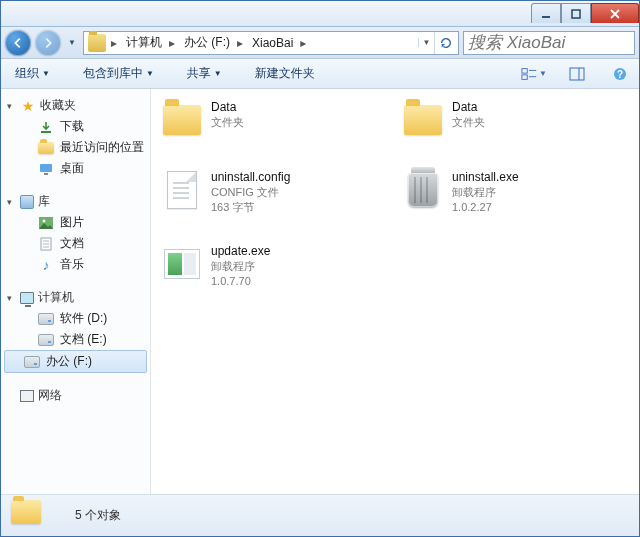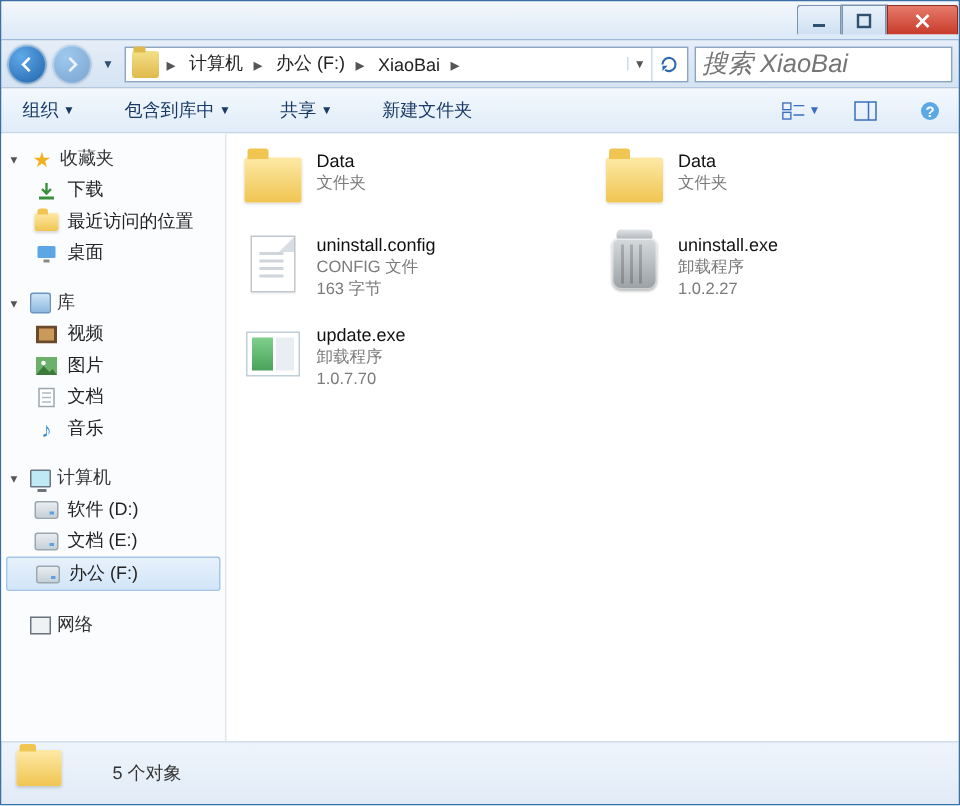--- a/index.html
+++ b/index.html
@@ -33,26 +33,26 @@
   .toolbar { height:30px; background: linear-gradient(#f3f8fd,#e0ecf8); border-bottom:1px solid #c7d5e6; display:flex; align-items:center; padding:0 6px; gap:17px;}
   .tbtn { padding:3px 8px; display:flex; align-items:center; gap:3px; color:#1a3a66; border-radius:3px;}
   .tbtn .dd { font-size:8px; color:#1a3a66;}
   .tspacer { flex:1;}
   .ticon { width:26px; height:22px; display:flex; align-items:center; justify-content:center; color:#3a6ebf;}
   
   .body { flex:1; display:flex; background:#fff; min-height:0;}
   .sidebar { width:150px; border-right:1px solid #e0e6ec; padding:6px 0; overflow:hidden; background:#fbfcfe;}
   .sgroup-h { display:flex; align-items:center; gap:4px; padding:2px 4px 2px 6px; color:#333;}
   .sgroup-h .tri { width:9px; color:#555; font-size:9px;}
-  .sitem { display:flex; align-items:center; gap:6px; padding:2px 4px 2px 22px; color:#222;}
+  .sitem { display:flex; align-items:center; gap:6px; padding:2px 4px 2px 22px; color:#222;margin-left:15px;}
   .sitem.sel { background:linear-gradient(#e7f1fb,#d2e5f8); border:1px solid #a6c6e8; border-radius:2px; margin:0 3px; padding-left:19px;}
   .sico { width:16px; height:16px; display:flex; align-items:center; justify-content:center;}
   .sgap { height:12px;}
   .content { flex:1; padding:6px 8px; overflow:auto;}
-  .tiles { display:grid; grid-template-columns: 1fr 1fr; gap:6px 10px;}
+  .tiles { display:grid; grid-template-columns: 1fr 1fr; gap:20px 10px;}
   .tile { display:flex; align-items:flex-start; gap:8px; padding:4px 2px;}
   .tic { width:42px; height:42px; display:flex; align-items:center; justify-content:center; flex-shrink:0;}
   .tinfo { display:flex; flex-direction:column; line-height:1.35;}
   .tname { color:#111;}
   .tmeta { color:#7a7a7a; font-size:11px;}
   
   .status { height:42px; border-top:1px solid #d5e0ec; background:linear-gradient(#eef4fb,#e1ebf6); display:flex; align-items:center; padding:0 10px; gap:12px;}
   .status .fic { width:32px;height:32px;}
   .status .stext { color:#333;margin-left:20px;}
   
@@ -224,29 +224,20 @@
         </div>
       <div class="sgap"></div>
       <div class="sgroup-h">
           <span class="tri tri-d"></span>
           <span class="sico lib"></span>
           <span>库</span>
         </div>
       <div class="sitem">
           <span class="sico">
             <svg width="14" height="12" viewBox="0 0 14 12">
-              <rect x="0" y="0" width="14" height="12" fill="#6a4a2a"></rect>
-              <rect x="2" y="2" width="10" height="8" fill="#c99a5a"></rect>
-            </svg>
-          </span>
-          <span>视频</span>
-        </div>
-      <div class="sitem">
-          <span class="sico">
-            <svg width="14" height="12" viewBox="0 0 14 12">
               <rect x="0" y="0" width="14" height="12" fill="#6bb06b"></rect>
               <circle cx="5" cy="4" r="1.5" fill="#fff"></circle>
               <path d="M0 12 L5 6 L9 10 L11 8 L14 12 Z" fill="#3a7a3a"></path>
             </svg>
           </span>
           <span>图片</span>
         </div>
       <div class="sitem">
           <span class="sico">
             <svg width="12" height="14" viewBox="0 0 12 14">

